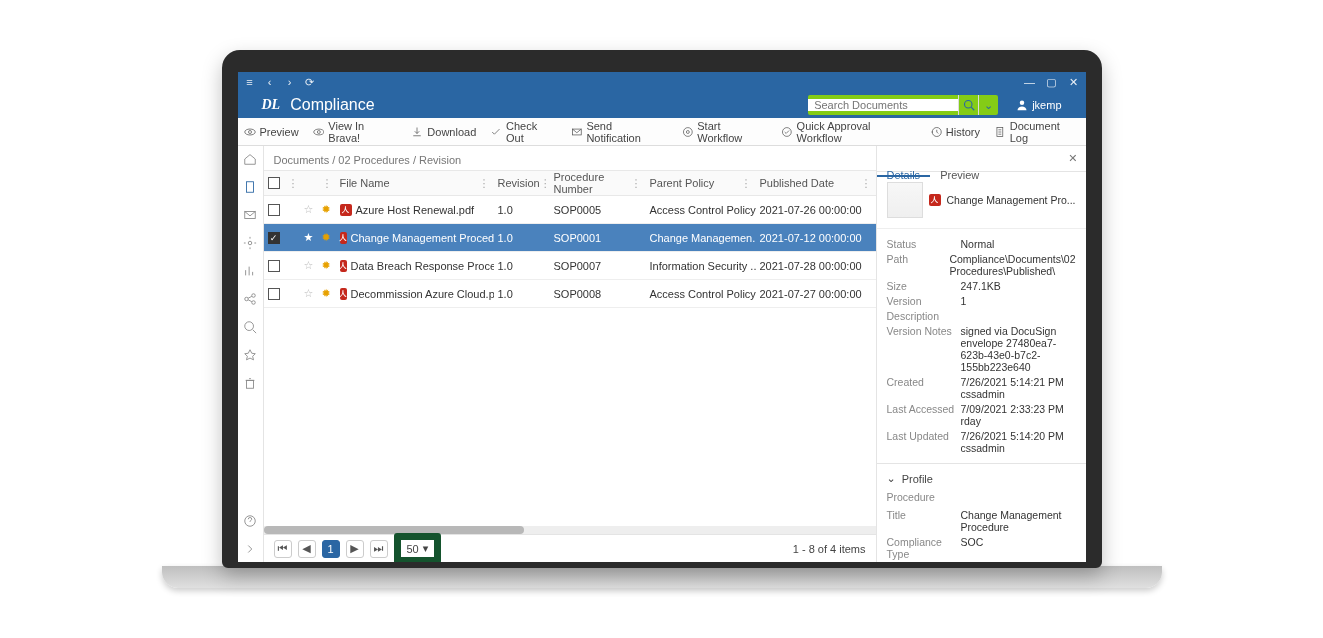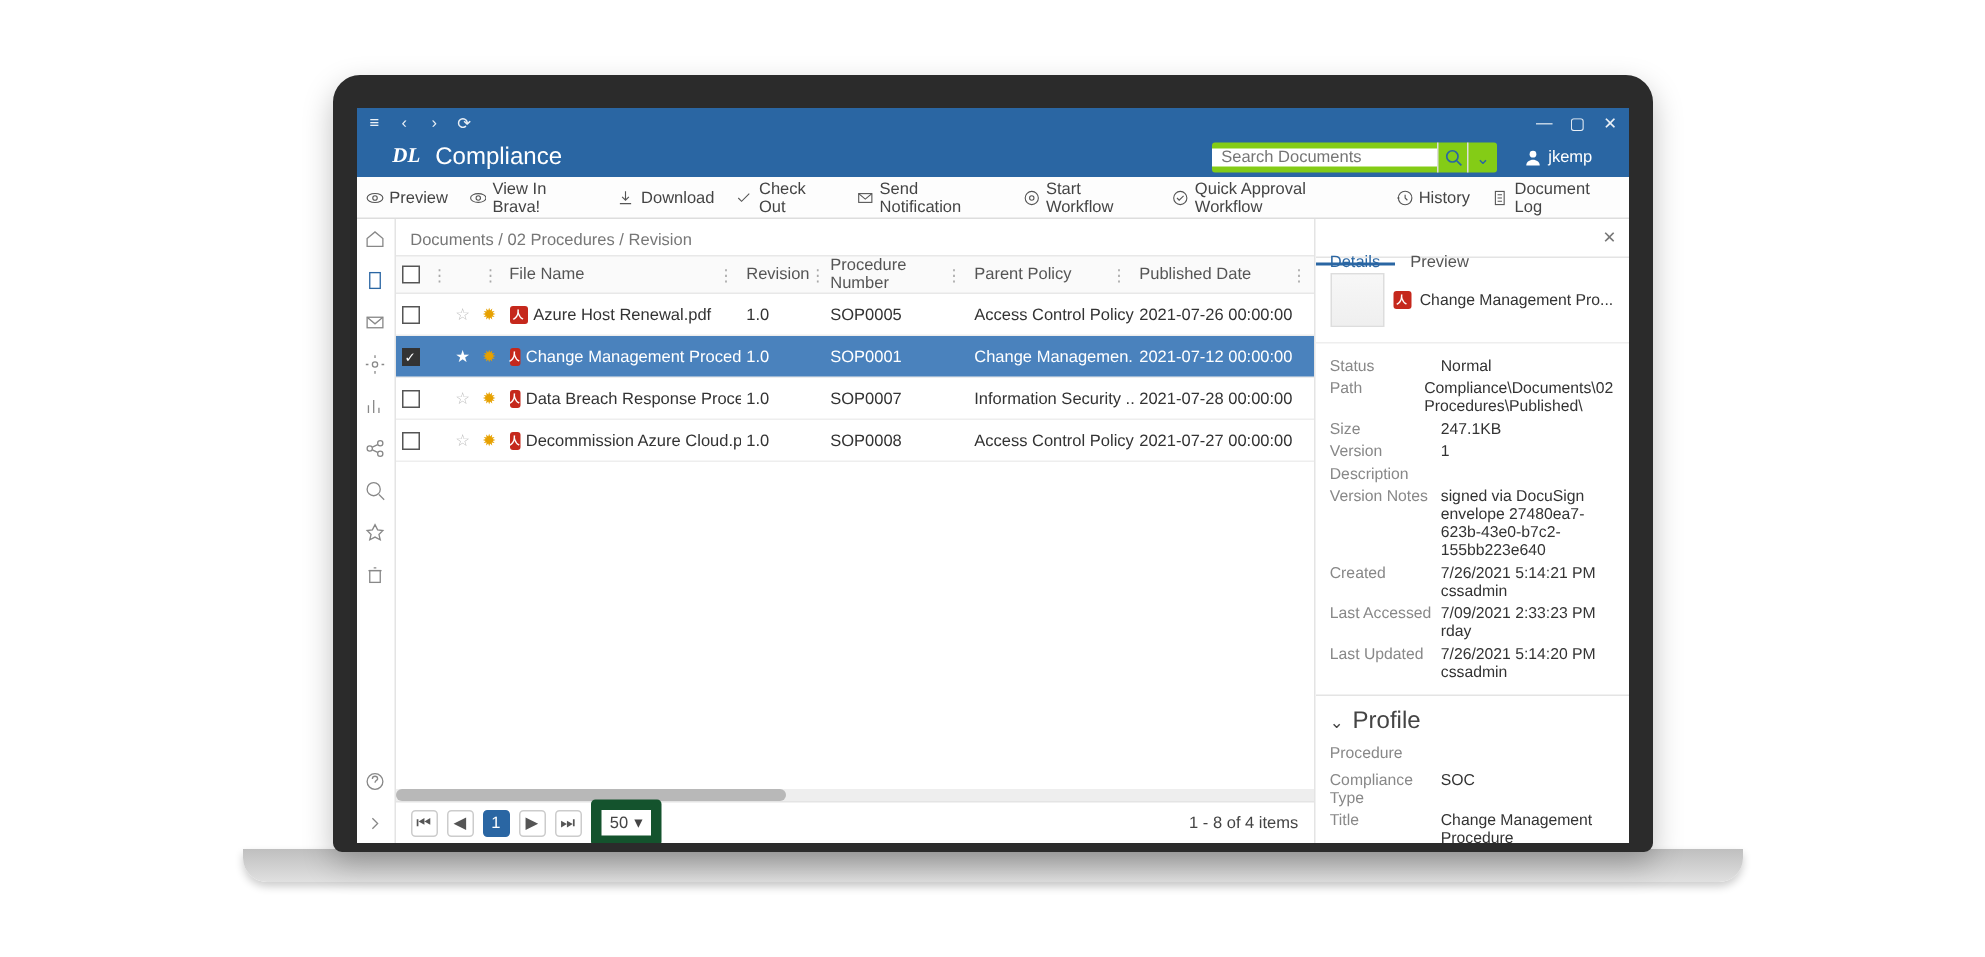--- a/index.html
+++ b/index.html
@@ -62,21 +62,21 @@
 .ptab { padding:0 10px; display:flex; align-items:center; cursor:pointer; color:#555;margin-top:29px; }
 .ptab.active { color:#2a66a3; border-bottom:2px solid #2a66a3; }
 .ptab-close { margin-left:auto; padding:0 8px; display:flex; align-items:center; color:#777; cursor:pointer;}
 .phead { display:flex; align-items:center; gap:6px; padding:10px 10px; border-bottom:1px solid #eee;}
 .thumb { width:36px; height:36px; border:1px solid #ddd; background:linear-gradient(#f7f7f7,#efefef); }
 .plist { padding:6px 10px; }
 .prow { display:flex; margin:3px 0; }
 .prow .lbl { width:74px; color:#888; font-size:10.5px; }
 .prow .val { flex:1; color:#333; font-size:10.5px; }
 .section { border-top:1px solid #e4e4e4; padding:8px 10px; }
-.section h4 { font-size:16px; font-weight:normal; color:#444; display:flex; align-items:center; gap:6px; margin-bottom:6px; cursor:pointer;}
+.section h4 { font-size:11px; font-weight:normal; color:#444; display:flex; align-items:center; gap:6px; margin-bottom:6px; cursor:pointer;}
 .section h4::before { content:"⌄"; font-size:11px; transform:rotate(0deg); }
 .section .sub { color:#888; font-size:10.5px; margin:4px 0 6px; }
 .laptop-base { width:1000px; height:22px; background:linear-gradient(#bfbfbf,#e0e0e0); border-radius:0 0 16px 16px; box-shadow:0 3px 6px rgba(0,0,0,0.2); margin-top:-2px; }
 .stage { display:flex; flex-direction:column; align-items:center; }
 svg { display:block; }
 </style>
 </head>
 <body>
 
 <div class="stage">
@@ -420,26 +420,26 @@
                 <div class="val">7/26/2021 5:14:20 PM cssadmin</div>
               </div>
             </div>
       <div class="section">
         <h4>
                 <span>Profile</span>
               </h4>
         <div class="sub">Procedure</div>
         <div id="profile-list">
                 <div class="prow">
+                  <div class="lbl">Title</div>
+                  <div class="val">Change Management Procedure</div>
+                </div>
+                <div class="prow">
                   <div class="lbl">Compliance Type</div>
                   <div class="val">SOC</div>
-                </div>
-                <div class="prow">
-                  <div class="lbl">Title</div>
-                  <div class="val">Change Management Procedure</div>
                 </div>
                 <div class="prow">
                   <div class="lbl">Revision</div>
                   <div class="val">1.0</div>
                 </div>
               </div>
       </div>
     </div>
   </div>
 

